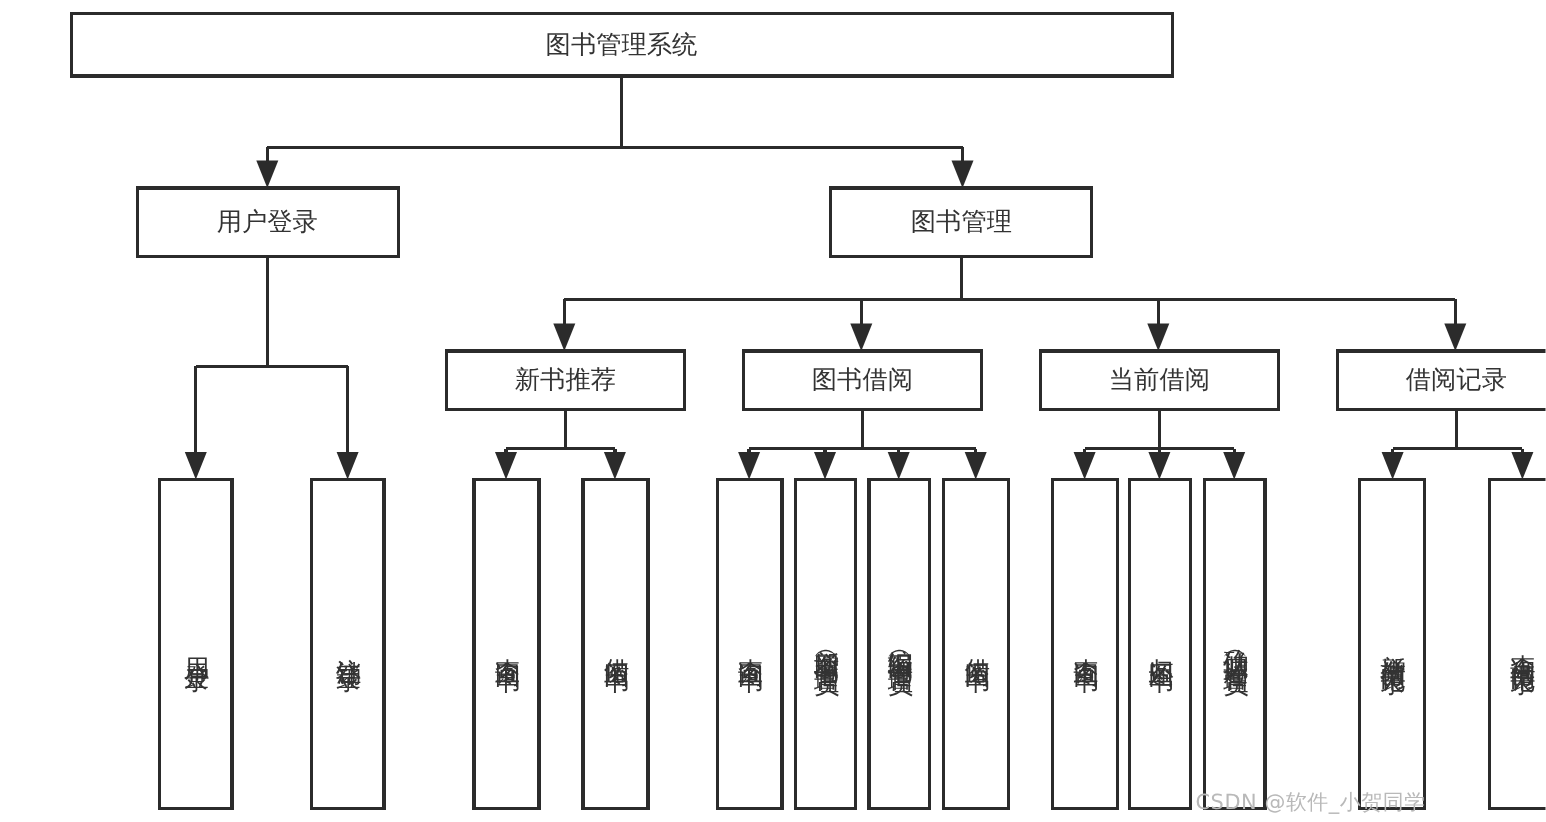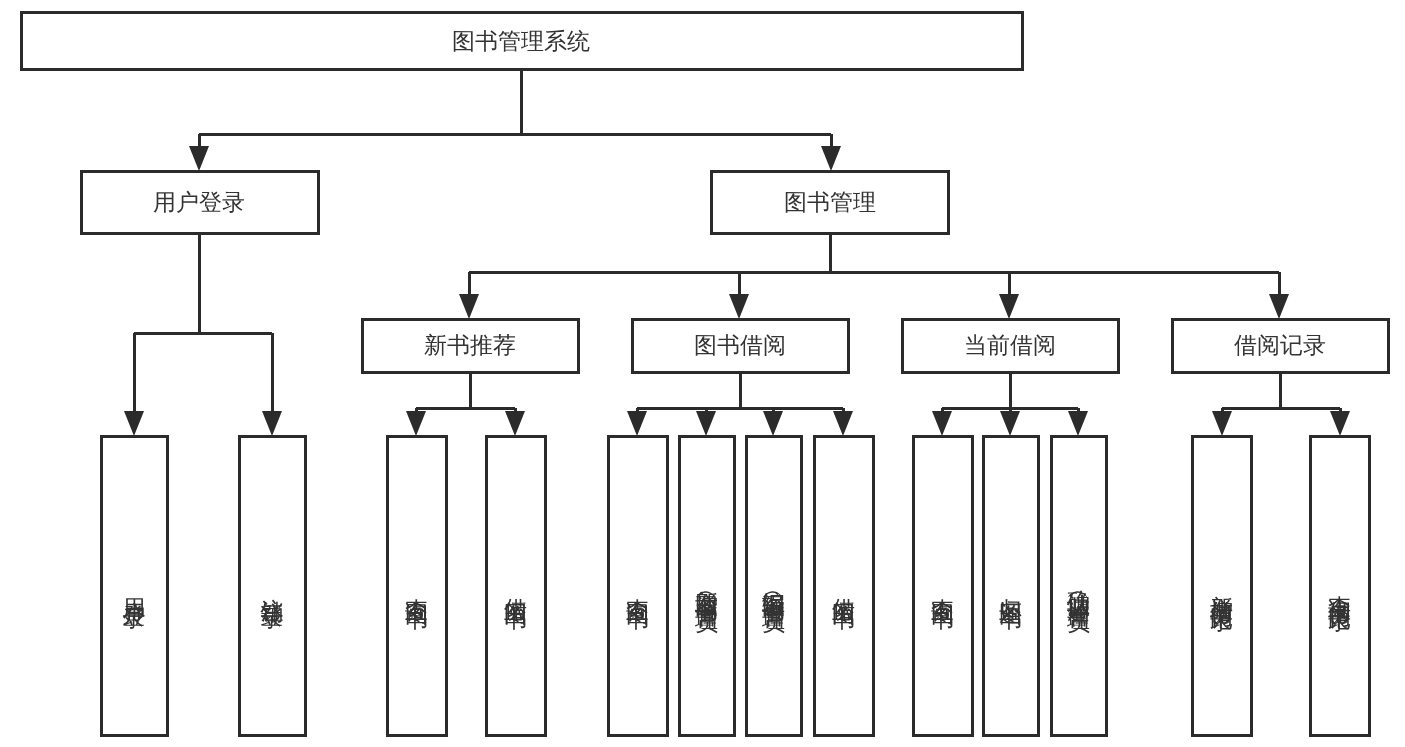--- a/index.html
+++ b/index.html
@@ -11,20 +11,21 @@
     width: 1405px;
     height: 747px;
     font-family: "DejaVu Sans", "Liberation Sans", sans-serif;
     overflow: hidden;
     position: relative;
   }
   #diagram-root {
     position: relative;
     width: 1264px;
     height: 747px;
+    margin-left: 44px;
   }
   svg#flow {
     position: absolute;
     top: 0;
     left: 0;
     width: 1405px;
     height: 747px;
     display: block;
   }
   .node-rect {
@@ -214,14 +215,15 @@
   <div class="node-label-v" style="left:608px; top:436px; width:59px; height:299px;">查询图书</div>
   <div class="node-label-v" style="left:679px; top:436px; width:55px; height:299px;">新增图书（管理员）</div>
   <div class="node-label-v" style="left:746px; top:436px; width:55px; height:299px;">编辑图书（管理员）</div>
   <div class="node-label-v" style="left:814px; top:436px; width:59px; height:299px;">借阅图书</div>
   <div class="node-label-v" style="left:913px; top:436px; width:59px; height:299px;">查询图书</div>
   <div class="node-label-v" style="left:983px; top:436px; width:55px; height:299px;">归还图书</div>
   <div class="node-label-v" style="left:1051px; top:436px; width:55px; height:299px;">确认归还（管理员）</div>
   <div class="node-label-v" style="left:1192px; top:436px; width:59px; height:299px;">新增借阅记录</div>
   <div class="node-label-v" style="left:1310px; top:436px; width:59px; height:299px;">查询借阅记录</div>
 
+  <div class="watermark">CSDN @软件_小贺同学</div>
 
 </div>
 
 </body></html>

